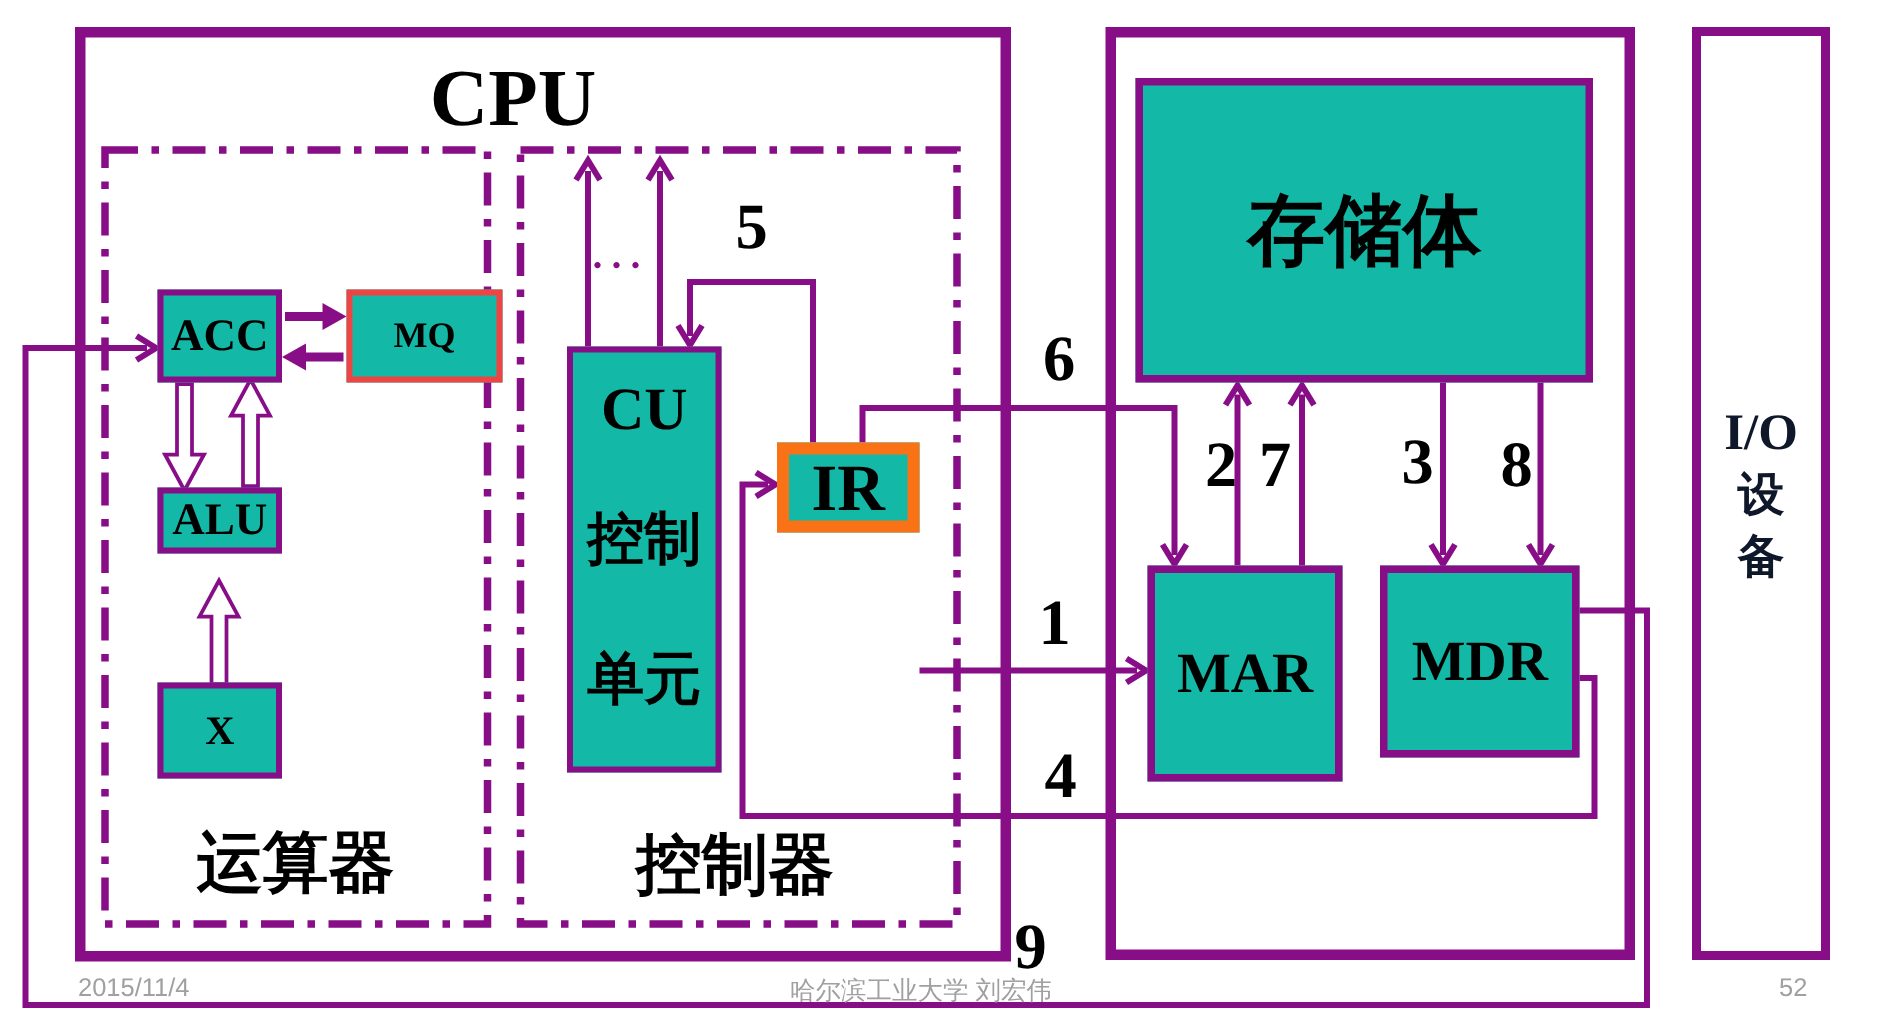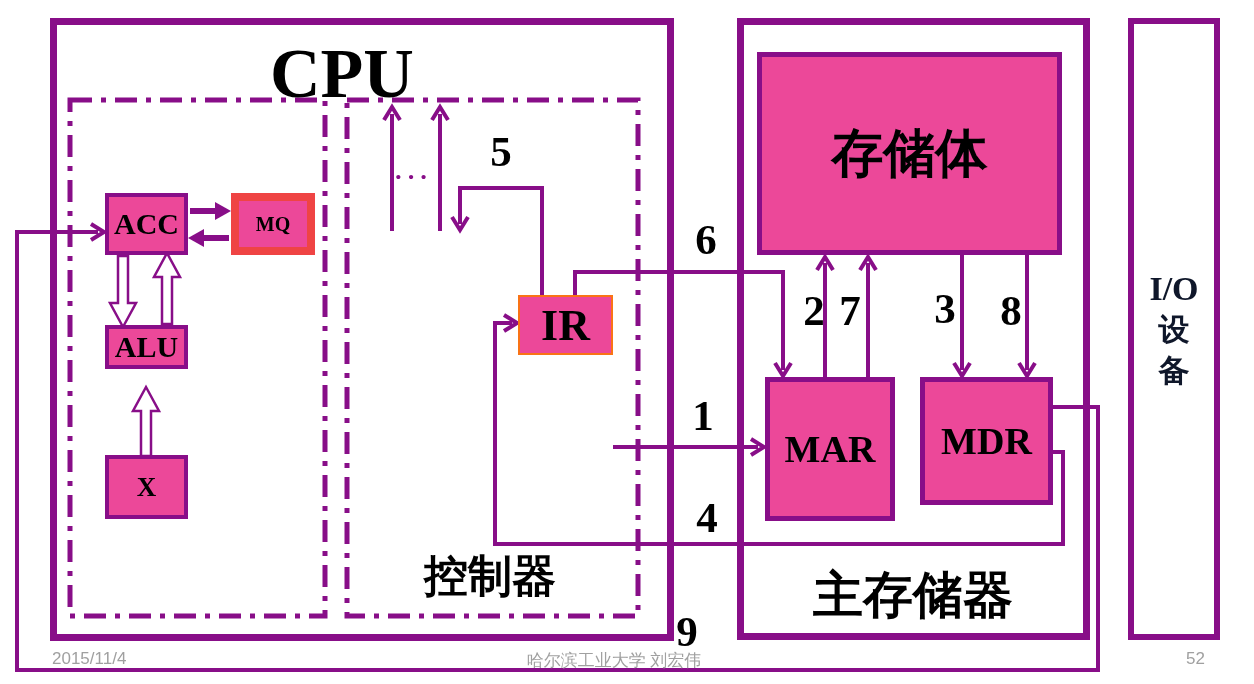--- a/index.html
+++ b/index.html
@@ -1,19 +1,19 @@
 <!DOCTYPE html>
 <html><head>
 <meta charset="utf-8">
 <style>
   html,body{margin:0;padding:0;background:#fff;}
   .slide{position:relative;width:1254px;height:684px;background:#ffffff;overflow:hidden;
          font-family:"Liberation Serif","DejaVu Serif",serif;}
   .abs{position:absolute;}
-  .box{position:absolute;box-sizing:border-box;background:#ec4899;display:flex;
+  .box{position:absolute;box-sizing:border-box;background:#14b8a6;display:flex;
        align-items:center;justify-content:center;font-weight:bold;color:#000;}
   .frame{position:absolute;box-sizing:border-box;background:transparent;}
   .lbl{position:absolute;color:#000;font-weight:bold;white-space:nowrap;}
   .ctr{transform:translateX(-50%);}
   .num{position:absolute;color:#000;font-weight:bold;font-size:43px;transform:translateX(-50%);line-height:1;}
   .footer{position:absolute;color:#a0a0a0;font-size:17px;font-family:"Liberation Sans","DejaVu Sans",sans-serif;font-weight:normal;}
   svg{position:absolute;left:0;top:0;}
   .iotext{line-height:41px;text-align:center;font-weight:bold;}
 </style>
 </head>
@@ -74,45 +74,50 @@
       <path d="M118,256 V303 H110 L123,327 L136,303 H128 V256 Z"></path>
       <path d="M162,324 V277 H154 L167,253 L180,277 H172 V324 Z"></path>
       <path d="M141,456 V411 H133 L146,387 L159,411 H151 V456 Z"></path>
     </g>
   </svg>
 
   <div class="frame" style="left:50px;top:18px;width:624px;height:623px;border:7px solid #880e88;"></div>
   <div class="frame" style="left:737px;top:18px;width:353px;height:622px;border:7px solid #880e88;"></div>
   <div class="frame" style="left:1128px;top:18px;width:92px;height:622px;border:6px solid #880e88;"></div>
 
-  <div class="lbl ctr" style="left:342px;top:34px;font-size:70px;">CPU</div>
-  <div class="lbl ctr" style="left:913px;top:562px;font-size:50px;">主存储器</div>
+  <div class="lbl ctr" style="left:342px;top:34px;font-size:54px;">CPU</div>
+  <div class="lbl ctr" style="left:197px;top:546px;font-size:44px;">运算器</div>
   <div class="lbl ctr" style="left:490px;top:547px;font-size:44px;text-align:right;">控制器</div>
 
   <div class="box" style="left:757px;top:52px;width:305px;height:203px;border:5px solid #880e88;font-size:52px;">
     <span>存储体</span>
   </div>
 
   <div class="box" style="left:105px;top:193px;width:83px;height:62px;border:4px solid #880e88;font-size:30px;">
     <span>ACC</span>
   </div>
-  <div class="box" style="left:231px;top:193px;width:84px;height:62px;border:8px solid #ef4444;font-size:20px;">
+  <div class="box" style="left:231px;top:193px;width:104px;height:62px;border:4px solid #ef4444;font-size:24px;">
     <span>MQ</span>
   </div>
   <div class="box" style="left:105px;top:325px;width:83px;height:44px;border:4px solid #880e88;font-size:30px;">
     <span>ALU</span>
   </div>
   <div class="box" style="left:105px;top:455px;width:83px;height:64px;border:4px solid #880e88;font-size:27px;">
     <span>X</span>
   </div>
 
+  <div class="box" style="left:378px;top:231px;width:103px;height:284px;border:4px solid #880e88;flex-direction:column;justify-content:flex-start;">
+    <span style="font-size:40px;margin-top:14px;">CU</span>
+    <span style="font-size:38px;margin-top:38px;">控制</span>
+    <span style="font-size:38px;margin-top:42px;">单元</span>
+  </div>
 
   <div class="lbl" style="left:394px;top:162px;font-size:26px;color:#880e88;letter-spacing:4px;">···</div>
 
-  <div class="box" style="left:518px;top:295px;width:95px;height:60px;border:2px solid #f97316;font-size:44px;">
+  <div class="box" style="left:518px;top:295px;width:95px;height:60px;border:8px solid #f97316;font-size:44px;">
     <span>IR</span>
   </div>
 
   <div class="box" style="left:765px;top:377px;width:130px;height:144px;border:5px solid #880e88;font-size:38px;">
     <span>MAR</span>
   </div>
   <div class="box" style="left:920px;top:377px;width:133px;height:128px;border:5px solid #880e88;font-size:38px;">
     <span>MDR</span>
   </div>
 

